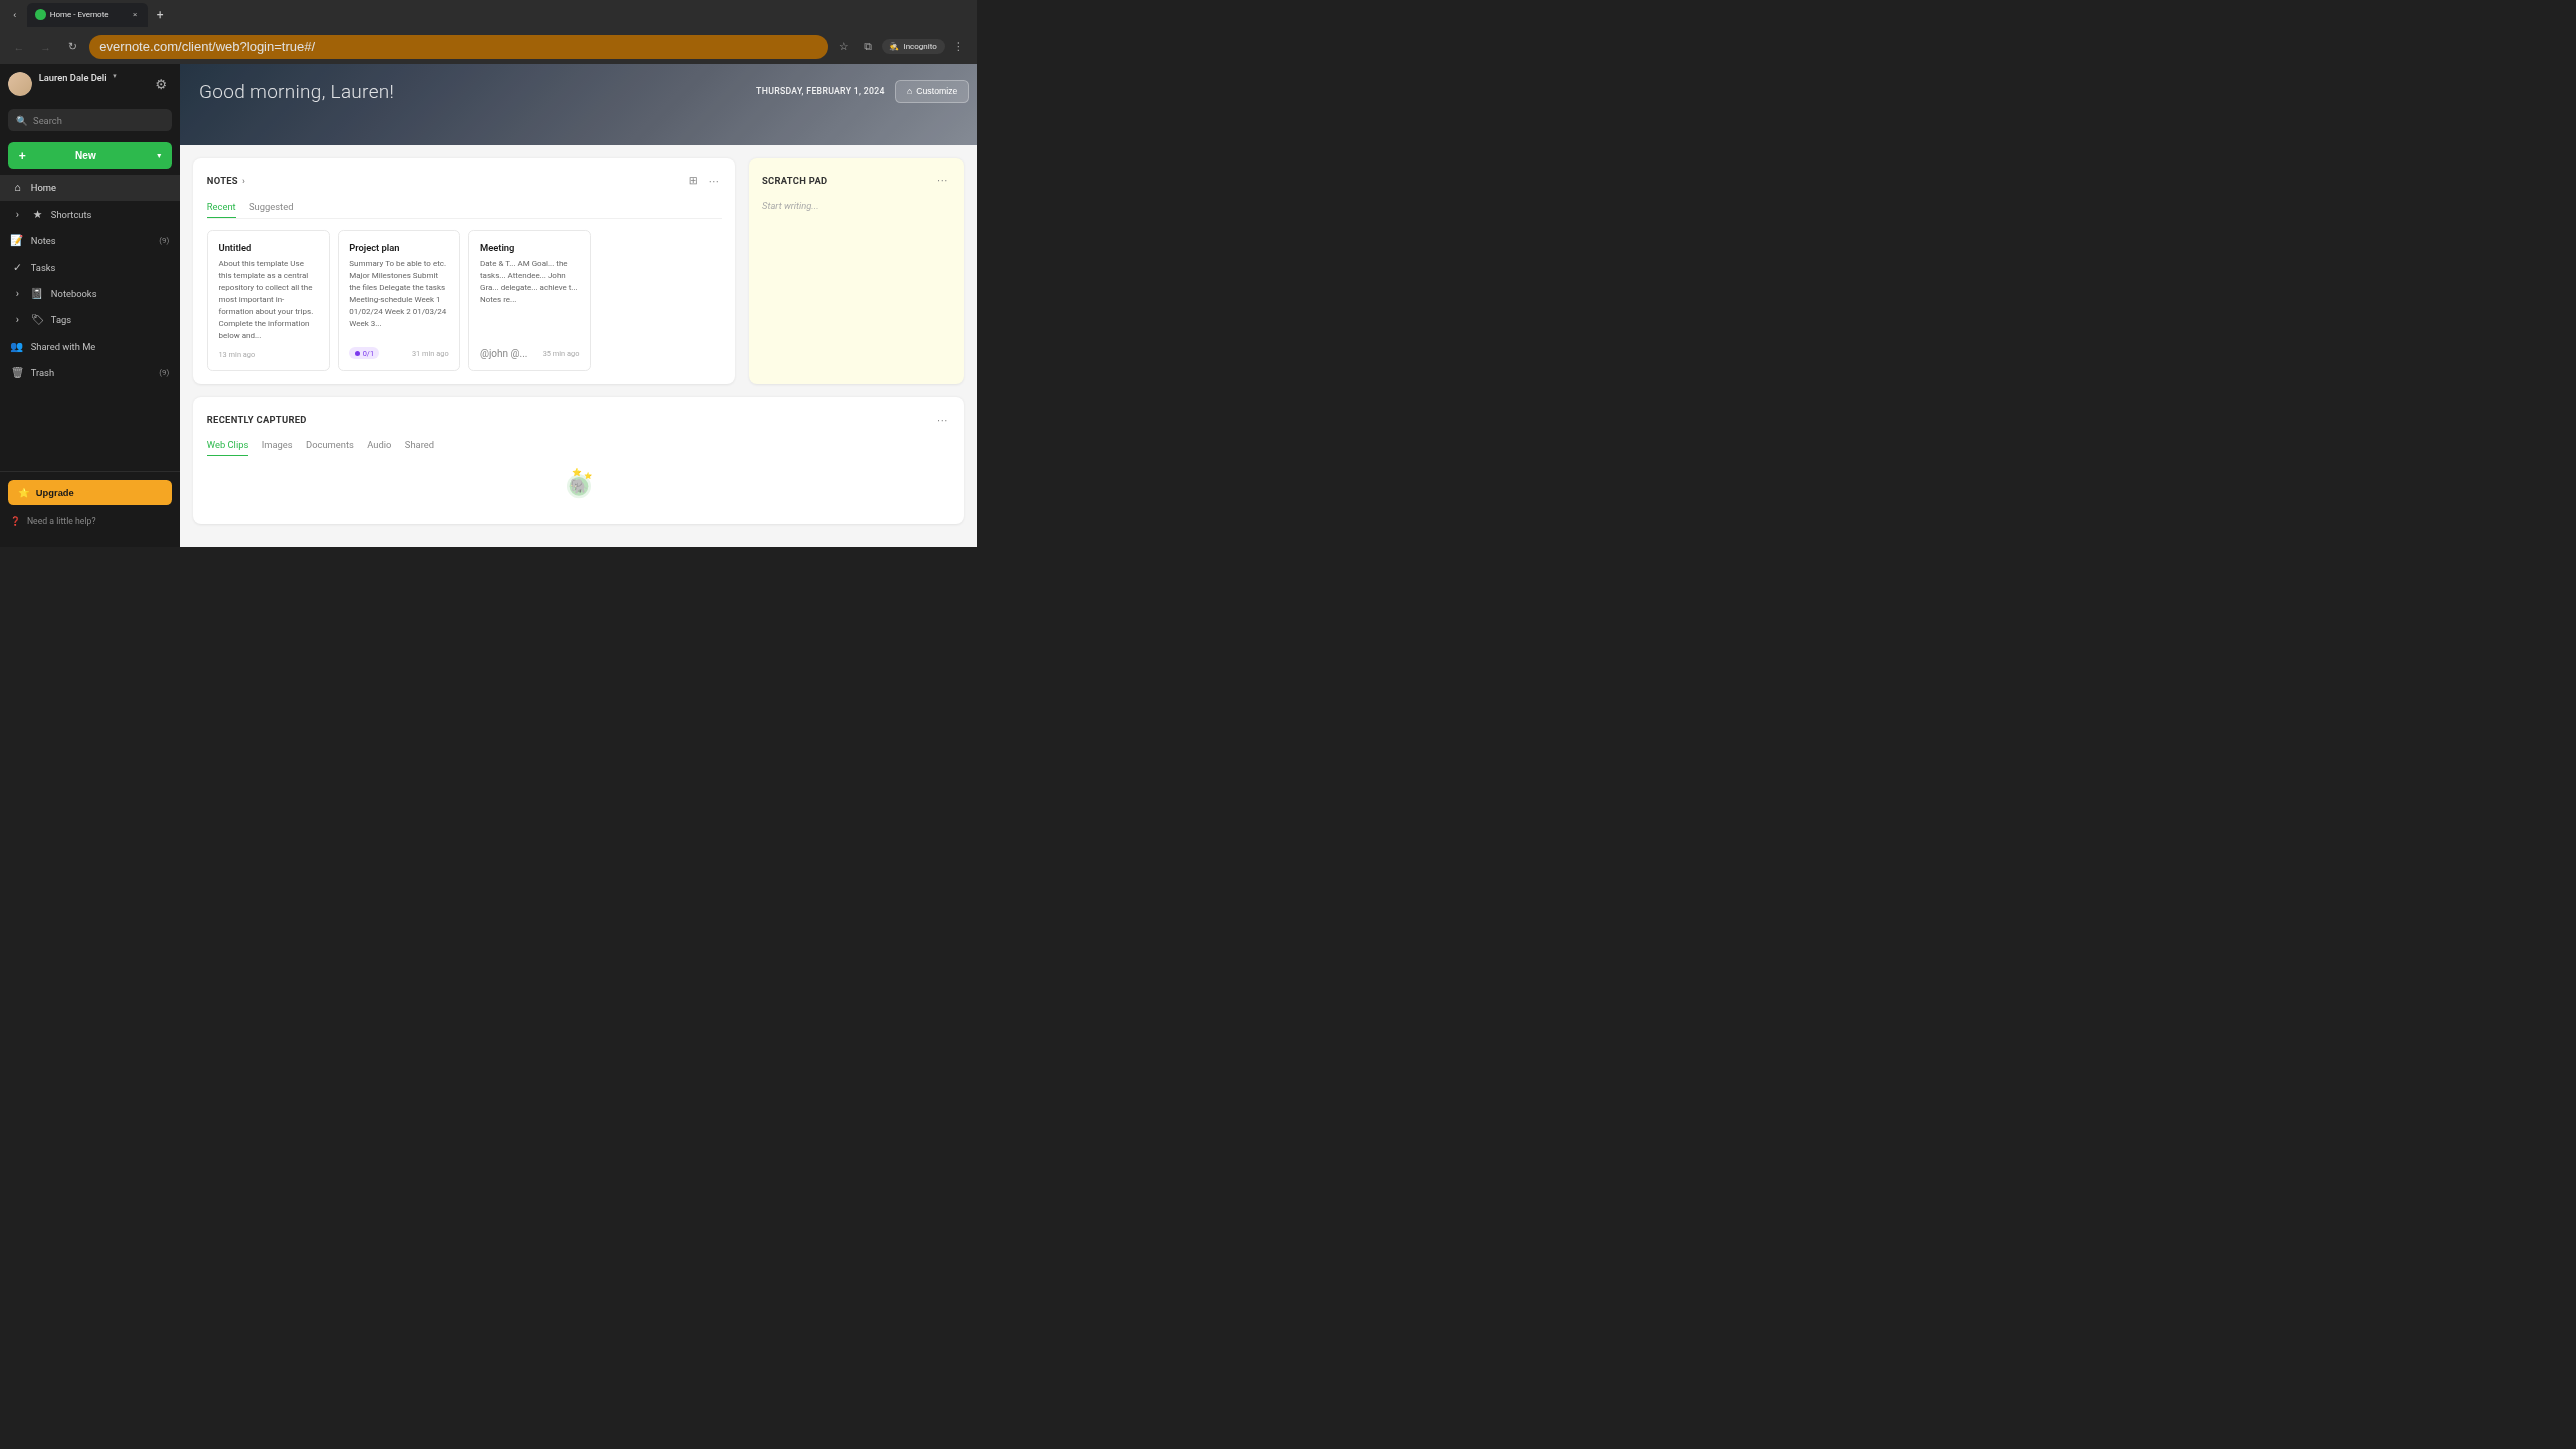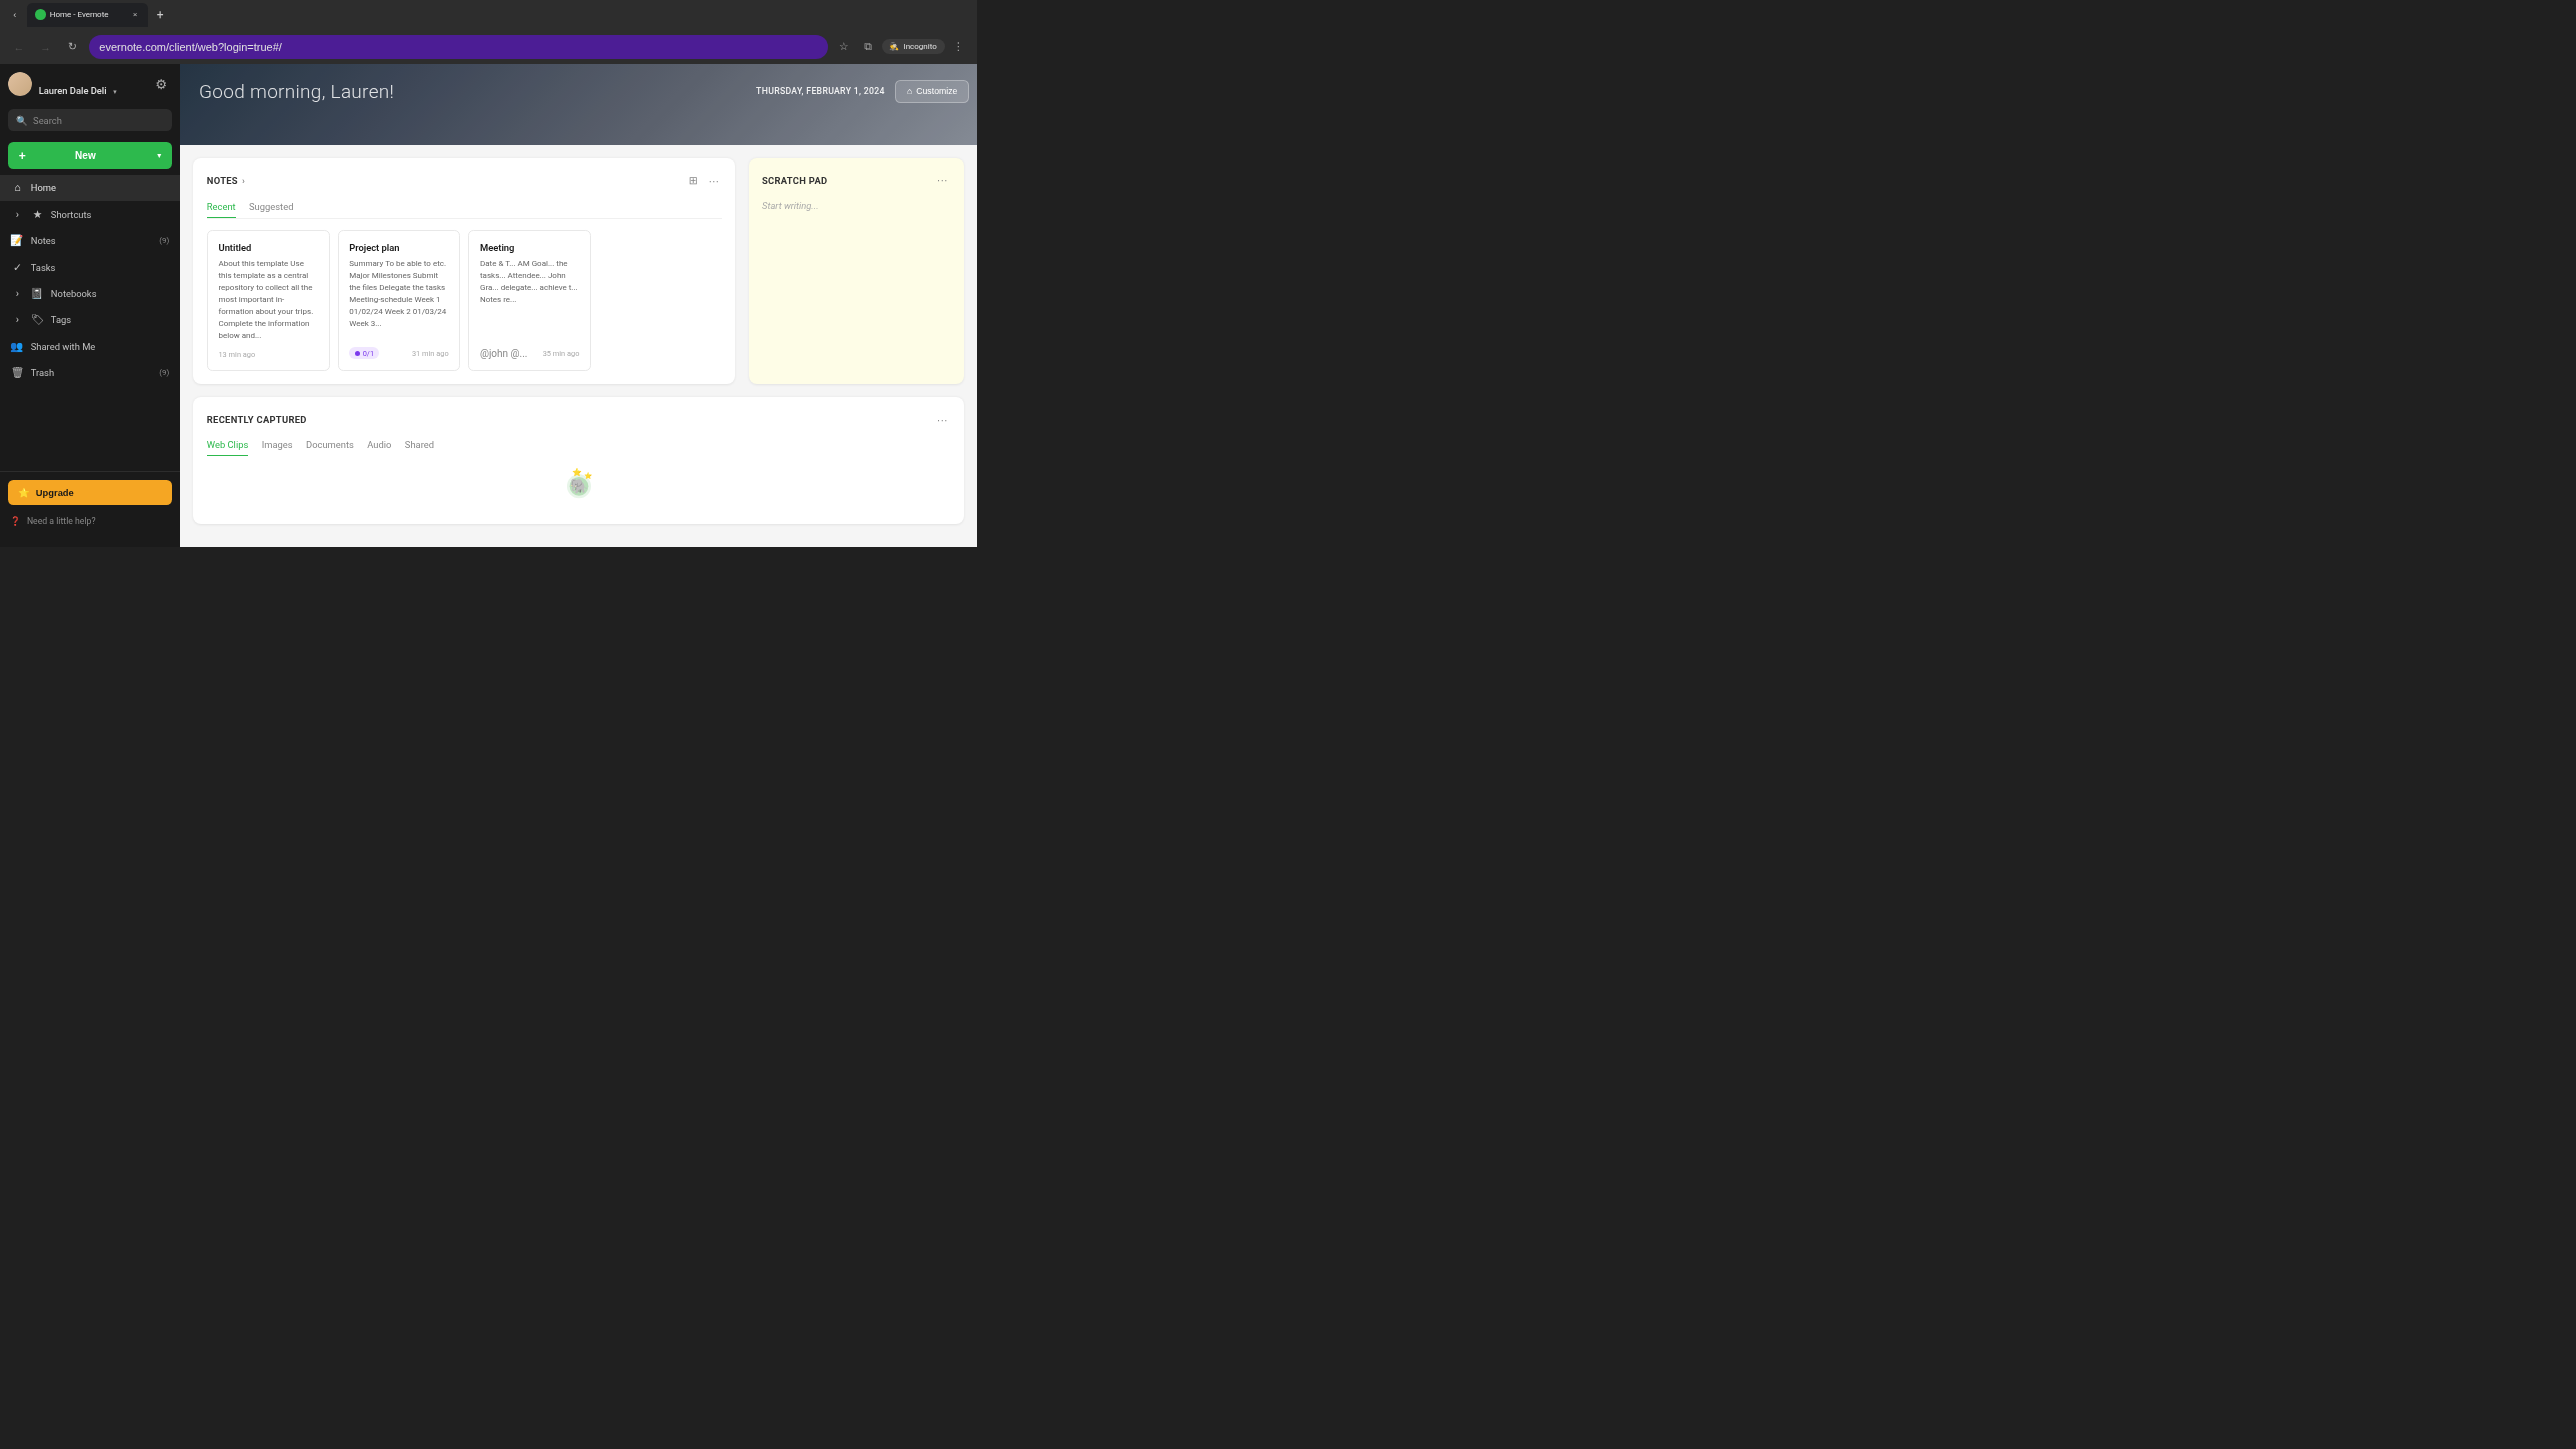--- a/index.html
+++ b/index.html
@@ -47,22 +47,22 @@
       padding: 0 8px; gap: 5.4px;
       background: #2d2d2d;
     }
     .nav-btn {
       width: 21.5px; height: 21.5px; border: none; background: none; cursor: pointer;
       color: #aaa; font-size: 10.7px; border-radius: 50%;
       display: flex; align-items: center; justify-content: center;
     }
     .nav-btn.disabled { color: #555; cursor: default; }
     .url-bar {
-      flex: 1; height: 24px; background: #4c1d95; border: none;
-      border-radius: 13.4px; padding: 0 10.7px; color: #e0e0e0; font-size: 11px;
+      flex: 1; height: 24px; background: #a16207; border: none;
+      border-radius: 13.4px; padding: 0 10.7px; color: #e0e0e0; font-size: 13px;
       outline: none;
     }
     .toolbar-actions { display: flex; align-items: center; gap: 2.7px; }
     .toolbar-icon-btn {
       width: 21.5px; height: 21.5px; border: none; background: none; cursor: pointer;
       color: #aaa; font-size: 10.7px; border-radius: 50%;
       display: flex; align-items: center; justify-content: center;
     }
     .incognito-badge {
       display: flex; align-items: center; gap: 4px;
@@ -83,21 +83,21 @@
       display: flex;
       flex-direction: column;
       flex-shrink: 0;
       padding: 8px 0;
     }
     .sidebar-top {
       padding: 0 8px 8px;
       display: flex; align-items: center; justify-content: space-between;
     }
     .user-info {
-      display: flex; align-items: flex-end; gap: 6.7px; cursor: pointer;
+      display: flex; align-items: flex-start; gap: 6.7px; cursor: pointer;
     }
     .avatar {
       width: 24px; height: 24px; border-radius: 50%; background: #4a4a4a;
       display: flex; align-items: center; justify-content: center;
       overflow: hidden; flex-shrink: 0;
     }
     .avatar-img {
       width: 100%; height: 100%; object-fit: cover;
       background: linear-gradient(135deg, #e0c0a0 0%, #c8a880 100%);
       border-radius: 50%;

